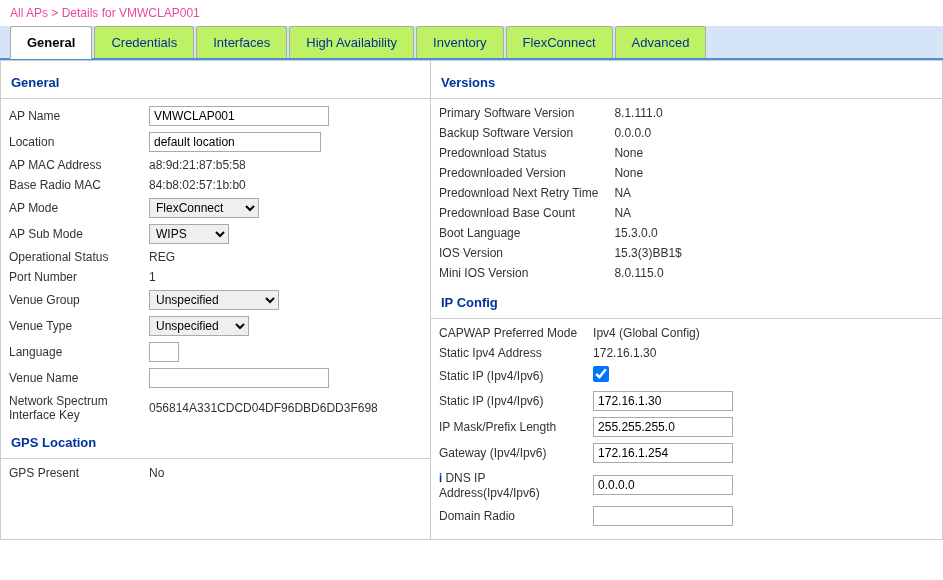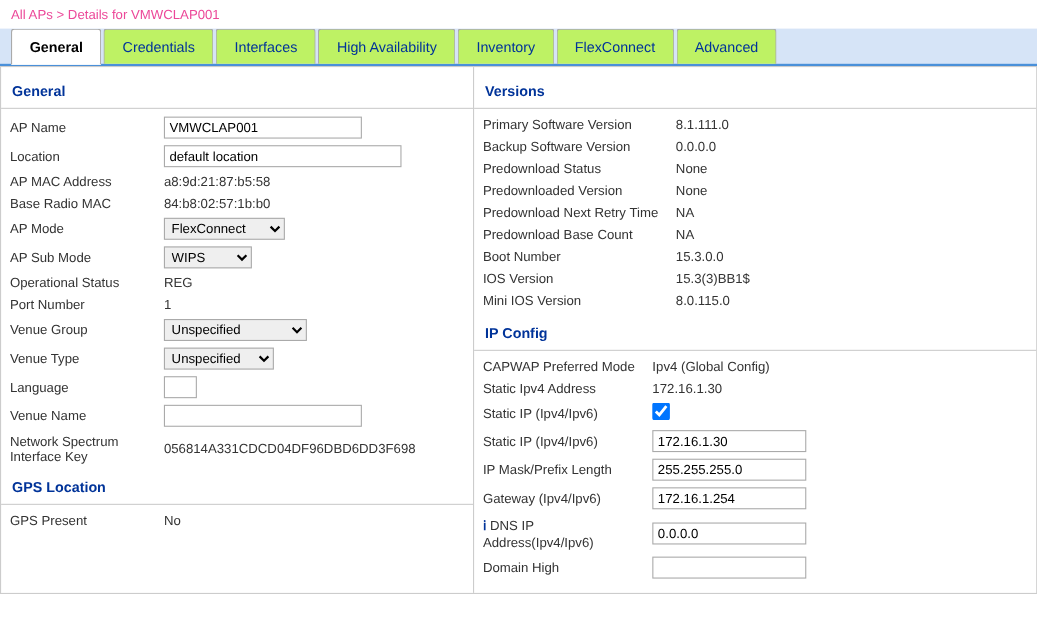--- a/index.html
+++ b/index.html
@@ -57,21 +57,21 @@
     <div class="section-title">General</div>
     <hr class="divider">
     <table class="form-table">
       <tbody>
           <tr>
         <td class="label">AP Name</td>
         <td class="value"><input type="text" value="VMWCLAP001" style="width: 180px;"></td>
       </tr>
       <tr>
         <td class="label">Location</td>
-        <td class="value"><input type="text" value="default location" style="width: 216px;"></td>
+        <td class="value"><input type="text" value="default location" style="width: 172px;"></td>
       </tr>
       <tr>
         <td class="label">AP MAC Address</td>
         <td class="value">a8:9d:21:87:b5:58</td>
       </tr>
       <tr>
         <td class="label">Base Radio MAC</td>
         <td class="value">84:b8:02:57:1b:b0</td>
       </tr>
       <tr>
@@ -170,21 +170,21 @@
       </tr>
       <tr>
         <td class="label version-label">Predownload Next Retry Time</td>
         <td class="value version-value">NA</td>
       </tr>
       <tr>
         <td class="label version-label">Predownload Base Count</td>
         <td class="value version-value">NA</td>
       </tr>
       <tr>
-        <td class="label version-label">Boot Number</td>
+        <td class="label version-label">Boot Language</td>
         <td class="value version-value">15.3.0.0</td>
       </tr>
       <tr>
         <td class="label version-label">IOS Version</td>
         <td class="value version-value">15.3(3)BB1$</td>
       </tr>
       <tr>
         <td class="label version-label">Mini IOS Version</td>
         <td class="value version-value">8.0.115.0</td>
       </tr>
@@ -230,21 +230,21 @@
         </tr>
         <tr>
           <td class="label">
             <span class="info-icon">ℹ</span> DNS IP<br>Address(Ipv4/Ipv6)
           </td>
           <td class="value">
             <input type="text" value="0.0.0.0" style="width: 140px;">
           </td>
         </tr>
         <tr>
-          <td class="label">Domain High</td>
+          <td class="label">Domain Radio</td>
           <td class="value">
             <input type="text" value="" style="width: 140px;">
           </td>
         </tr>
       </tbody>
         </table>
     </div>
   </div>
 </div>
 

